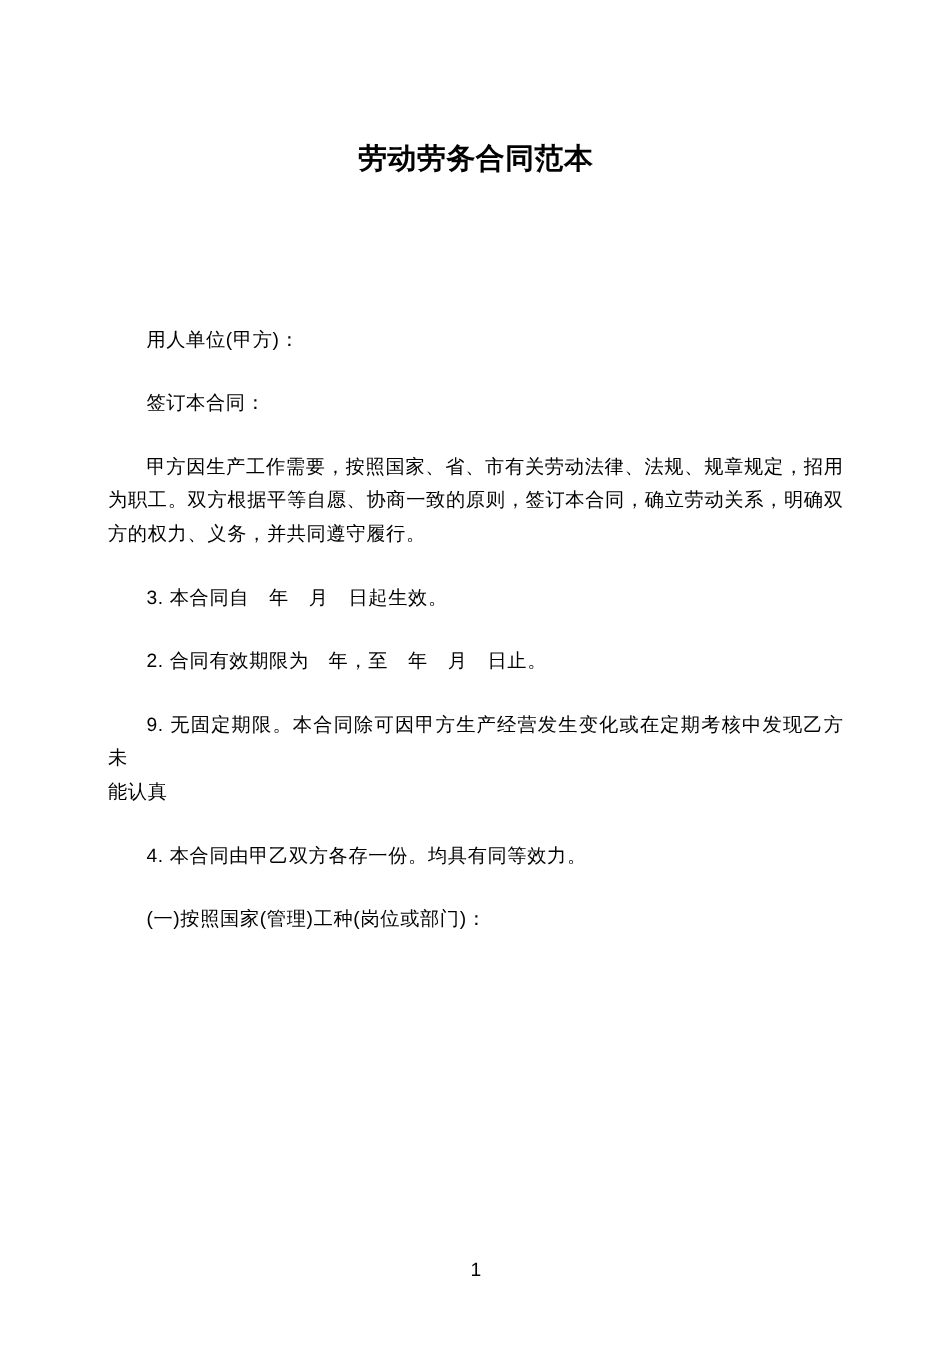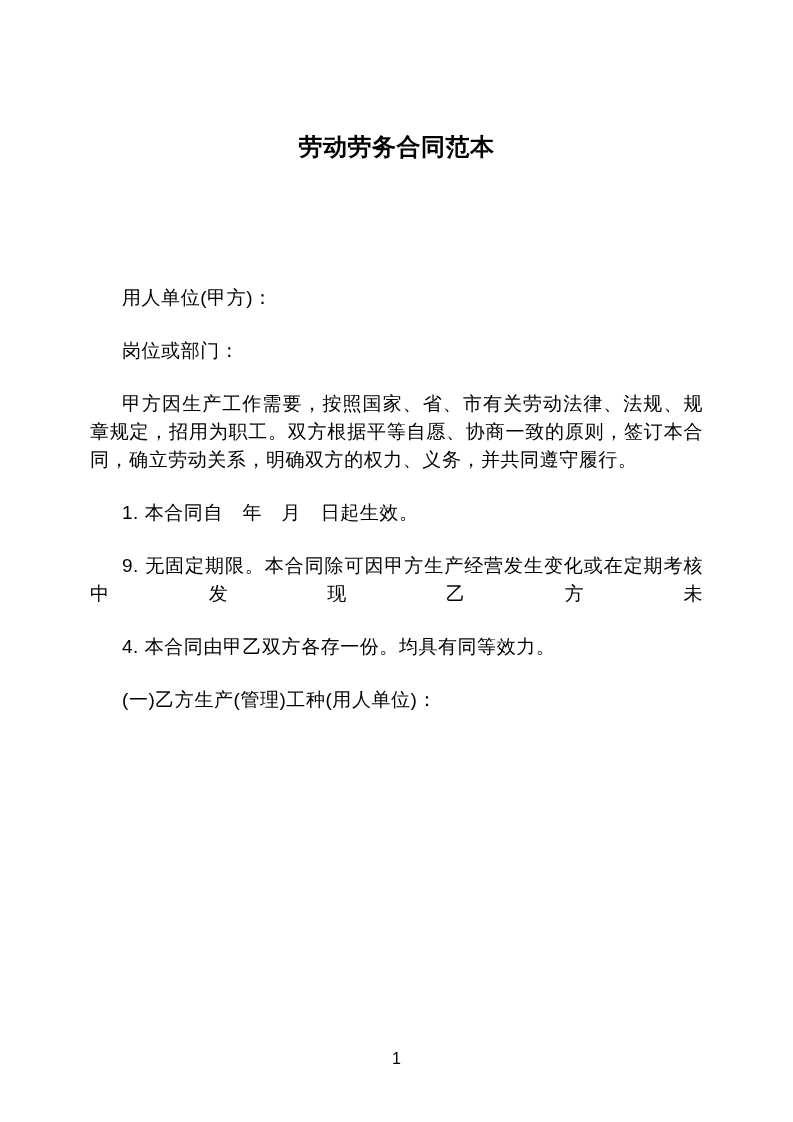--- a/index.html
+++ b/index.html
@@ -10,33 +10,33 @@
   body {
     width: 793px;
     height: 1122px;
     position: relative;
     overflow: hidden;
     font-family: "Liberation Sans", sans-serif;
     color: #000000;
   }
   .page {
     width: 613px;
-    margin: 16px auto;
+    margin: 2px auto;
     padding-top: 116px;
   }
   .doc-title {
     font-size: 24px;
     line-height: 30px;
     font-weight: 700;
     text-align: center;
     letter-spacing: 0.5px;
     margin: 0 0 122px 0;
   }
   .para {
-    font-size: 19px;
+    font-size: 16px;
     line-height: 28px;
     letter-spacing: 0.55px;
     margin: 0 0 25px 0;
     text-indent: 32px;
     font-weight: 400;
   }
   .para.justify {
     text-align: justify;
     font-family: Liberation Serif, serif;
   }
@@ -68,33 +68,35 @@
 </head>
 <body>
 
 <div class="page">
 
   <h1 class="doc-title">劳动劳务合同范本</h1>
 
   <p class="para">用人单位(甲方)：</p>
 
 
-  <p class="para">岗位或部门：</p>
+  <p class="para">签订本合同：</p>
 
   <p class="para justify">甲方因生产工作需要，按照国家、省、市有关劳动法律、法规、规章规定，招用为职工。双方根据平等自愿、协商一致的原则，签订本合同，确立劳动关系，明确双方的权力、义务，并共同遵守履行。</p>
 
 
-  <p class="para">1. 本合同自　年　月　日起生效。</p>
+  <p class="para">3. 本合同自　年　月　日起生效。</p>
 
+  <p class="para">2. 合同有效期限为　年，至　年　月　日止。</p>
 
   <p class="para">
     <span class="line-first">9. 无固定期限。本合同除可因甲方生产经营发生变化或在定期考核中发现乙方未</span>
+    <span class="line-wrap">能认真</span>
   </p>
 
 
   <p class="para">4. 本合同由甲乙双方各存一份。均具有同等效力。</p>
 
 
-  <p class="para">(一)乙方生产(管理)工种(用人单位)：</p>
+  <p class="para">(一)按照国家(管理)工种(岗位或部门)：</p>
 
 </div>
 
 <div class="page-number">1</div>
 
 </body></html>

